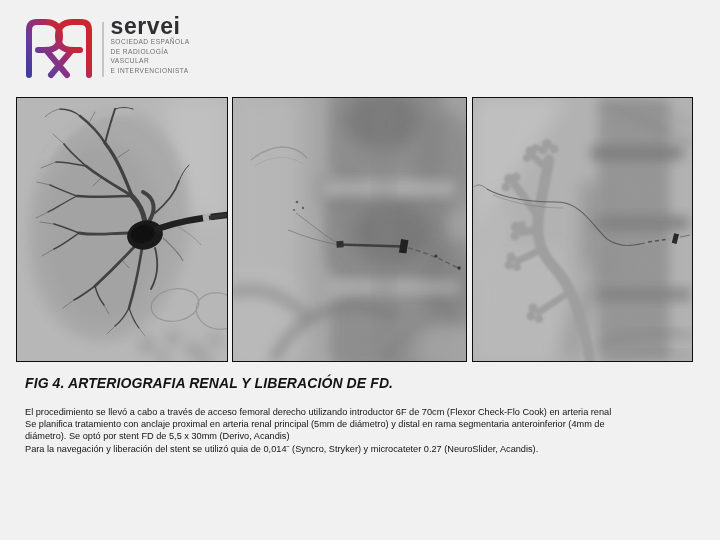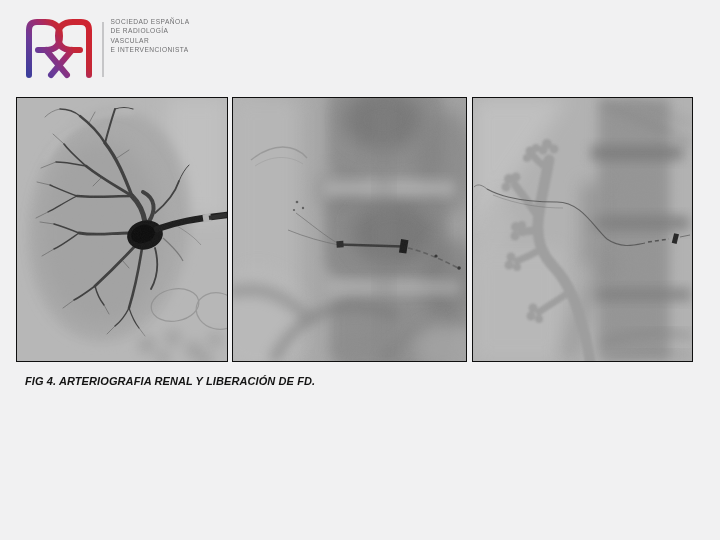--- a/index.html
+++ b/index.html
@@ -38,21 +38,21 @@
     padding:0;margin:0;
   }
   .panel svg{display:block;}
   .panel-1{left:16px;width:210px;}
   .panel-2{left:232px;width:233px;}
   .panel-3{left:472px;width:219px;}
 
   
   .caption{position:absolute;left:25px;top:375px;width:665px;color:#141414;}
   .fig-title{
-    font-size:11px;font-weight:bold;font-style:italic;
+    font-size:14px;font-weight:bold;font-style:italic;
     margin:0 0 15px 0;letter-spacing:.1px;
   }
   .cap-line{
     font-size:9.2px;line-height:12.2px;white-space:pre-wrap;
   }
 </style>
 </head>
 <body>
 
 <div class="slide">
@@ -72,20 +72,21 @@
 
         <path d="M 8,58 L 8,13 Q 8,5 16,5 L 24,5 Q 39,5 39,19 Q 39,33 25,33 L 17,33"></path>
         <path d="M 25,33 L 46,58"></path>
 
         <path d="M 68,58 L 68,13 Q 68,5 60,5 L 52,5 Q 37,5 37,19 Q 37,33 51,33 L 59,33"></path>
         <path d="M 51,33 L 30,58"></path>
       </g>
     </svg>
     <div class="logo-divider"></div>
     <div class="logo-text">
+      <div class="brand">servei</div>
       <div class="sub">SOCIEDAD ESPAÑOLA</div>
       <div class="sub">DE RADIOLOGÍA</div>
       <div class="sub">VASCULAR</div>
       <div class="sub">E INTERVENCIONISTA</div>
     </div>
   </header>
 
   <main class="panels">
 
     <figure class="panel panel-1" aria-label="renal-angiogram-with-aneurysm">
@@ -316,15 +317,19 @@
         <path d="M 175,144 L 196,141" fill="none" stroke="#444" stroke-width="1.5" stroke-dasharray="4 3" opacity=".85"></path>
         <rect x="200" y="135.5" width="5" height="10" fill="#242424" transform="rotate(14 202 140)"></rect>
         <path d="M 207,139 L 217,137" fill="none" stroke="#555" stroke-width="1" opacity=".7"></path>
         <rect width="219" height="263" filter="url(#n3)"></rect>
       </svg>
     </figure>
   </main>
 
   <section class="caption">
     <h1 class="fig-title">FIG 4. ARTERIOGRAFIA RENAL Y LIBERACIÓN DE FD.</h1>
+    <div class="cap-line">El procedimiento se llevó a cabo a través de acceso femoral derecho utilizando introductor 6F de 70cm (Flexor Check-Flo Cook) en arteria renal</div>
+    <div class="cap-line">Se planifica tratamiento con anclaje proximal en arteria renal principal (5mm de diámetro) y distal en rama segmentaria anteroinferior (4mm de</div>
+    <div class="cap-line">diámetro). Se optó por stent FD de 5,5 x 30mm (Derivo, Acandis)</div>
+    <div class="cap-line">Para la navegación y liberación del stent se utilizó quia de 0,014¨ (Syncro, Stryker) y microcateter 0.27 (NeuroSlider, Acandis).</div>
   </section>
 
 </div>
 
 </body></html>

